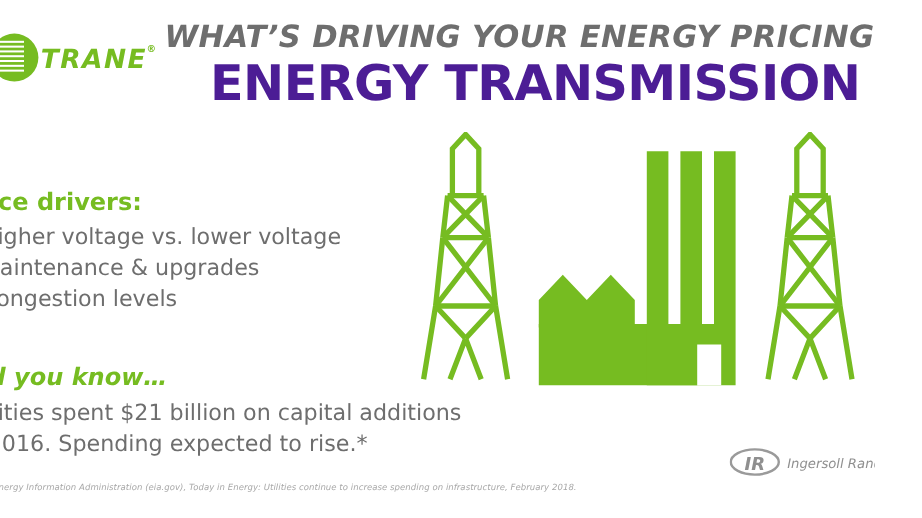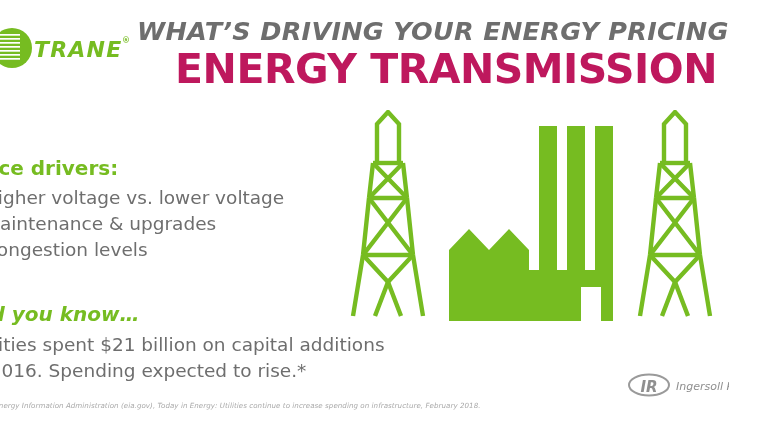--- a/index.html
+++ b/index.html
@@ -43,21 +43,21 @@
     letter-spacing: 0.3px;
     color: #6e6e6e;
     line-height: 1.05;
     white-space: nowrap;
   }
   .headline {
     font-family: "DejaVu Sans", sans-serif;
     font-weight: bold;
     font-size: 41px;
     letter-spacing: -0.5px;
-    color: #be185d;
+    color: #4c1d95;
     line-height: 1.08;
     margin-top: 2px;
     white-space: nowrap;
   }
 
   
   .copy-block {
     position: absolute;
     left: -33px;
     width: 480px;
@@ -119,21 +119,21 @@
     position: absolute;
     left: 345px;
     top: 110px;
     width: 410px;
     height: 215px;
   }
 
   
   .ir-logo {
     position: absolute;
-    left: 628px;
+    left: 608px;
     top: 372px;
     width: 128px;
     height: 26px;
   }
 </style>
 </head>
 <body>
 
 <div id="slide">
 

